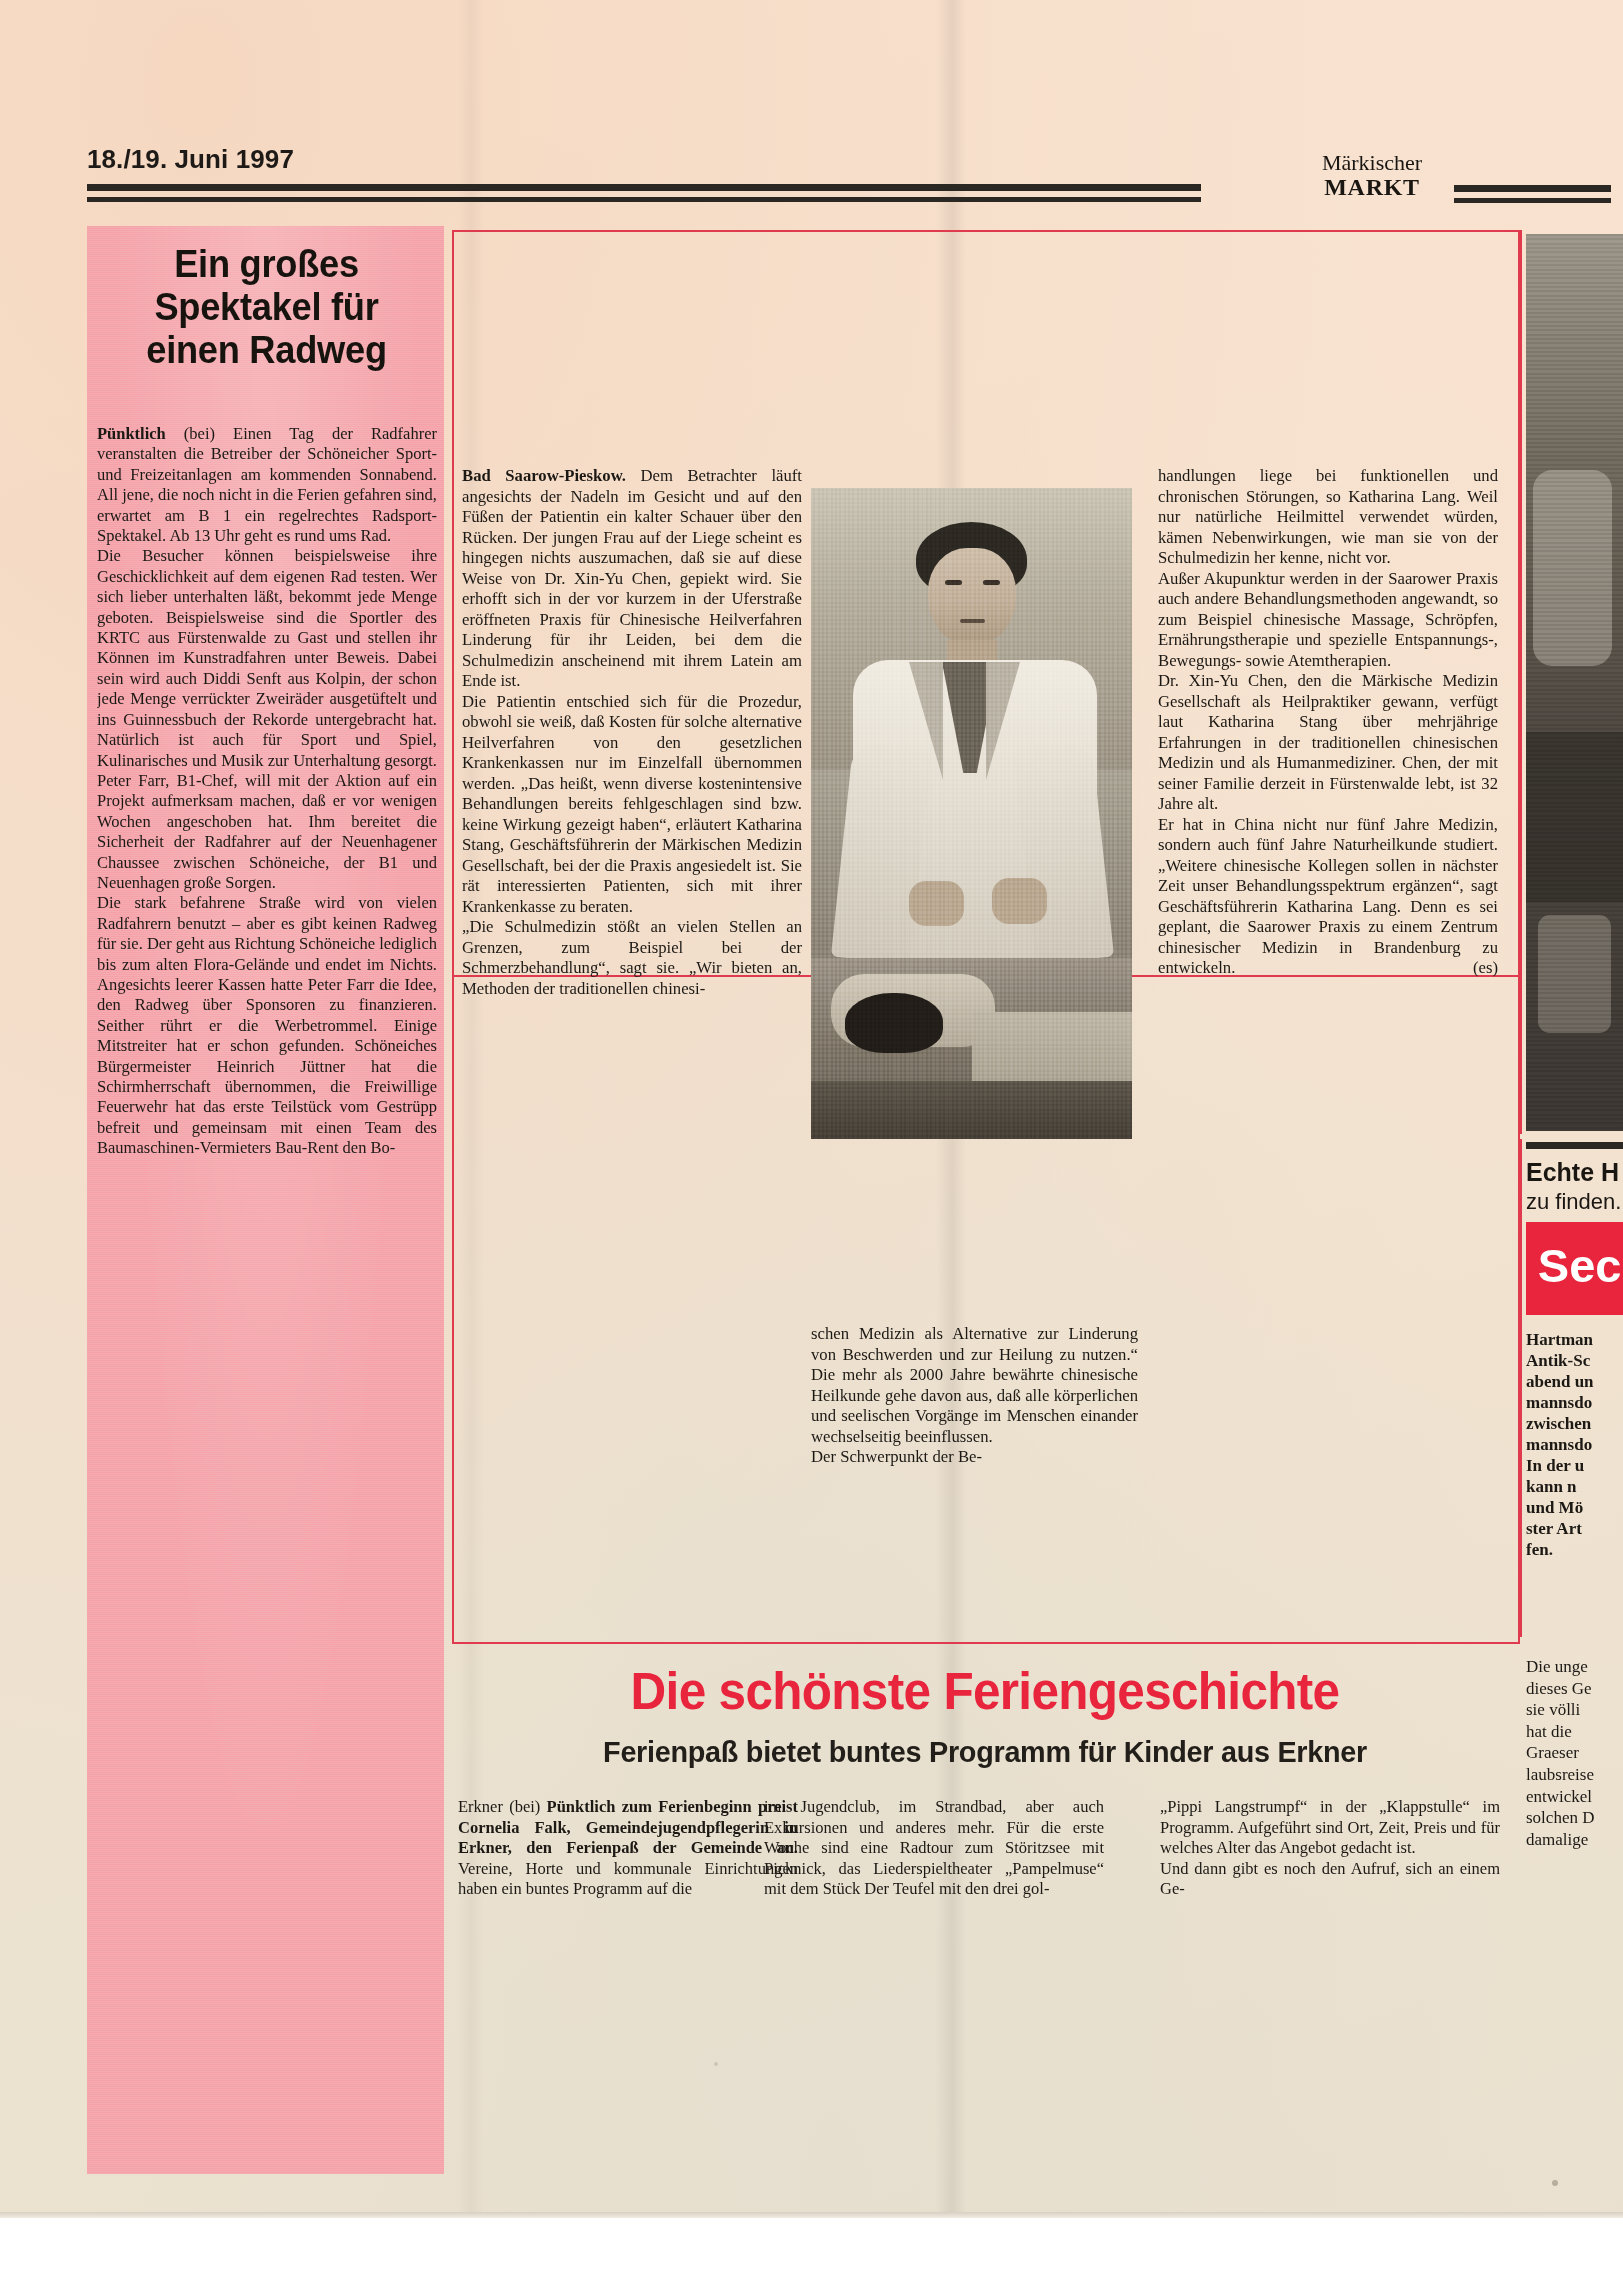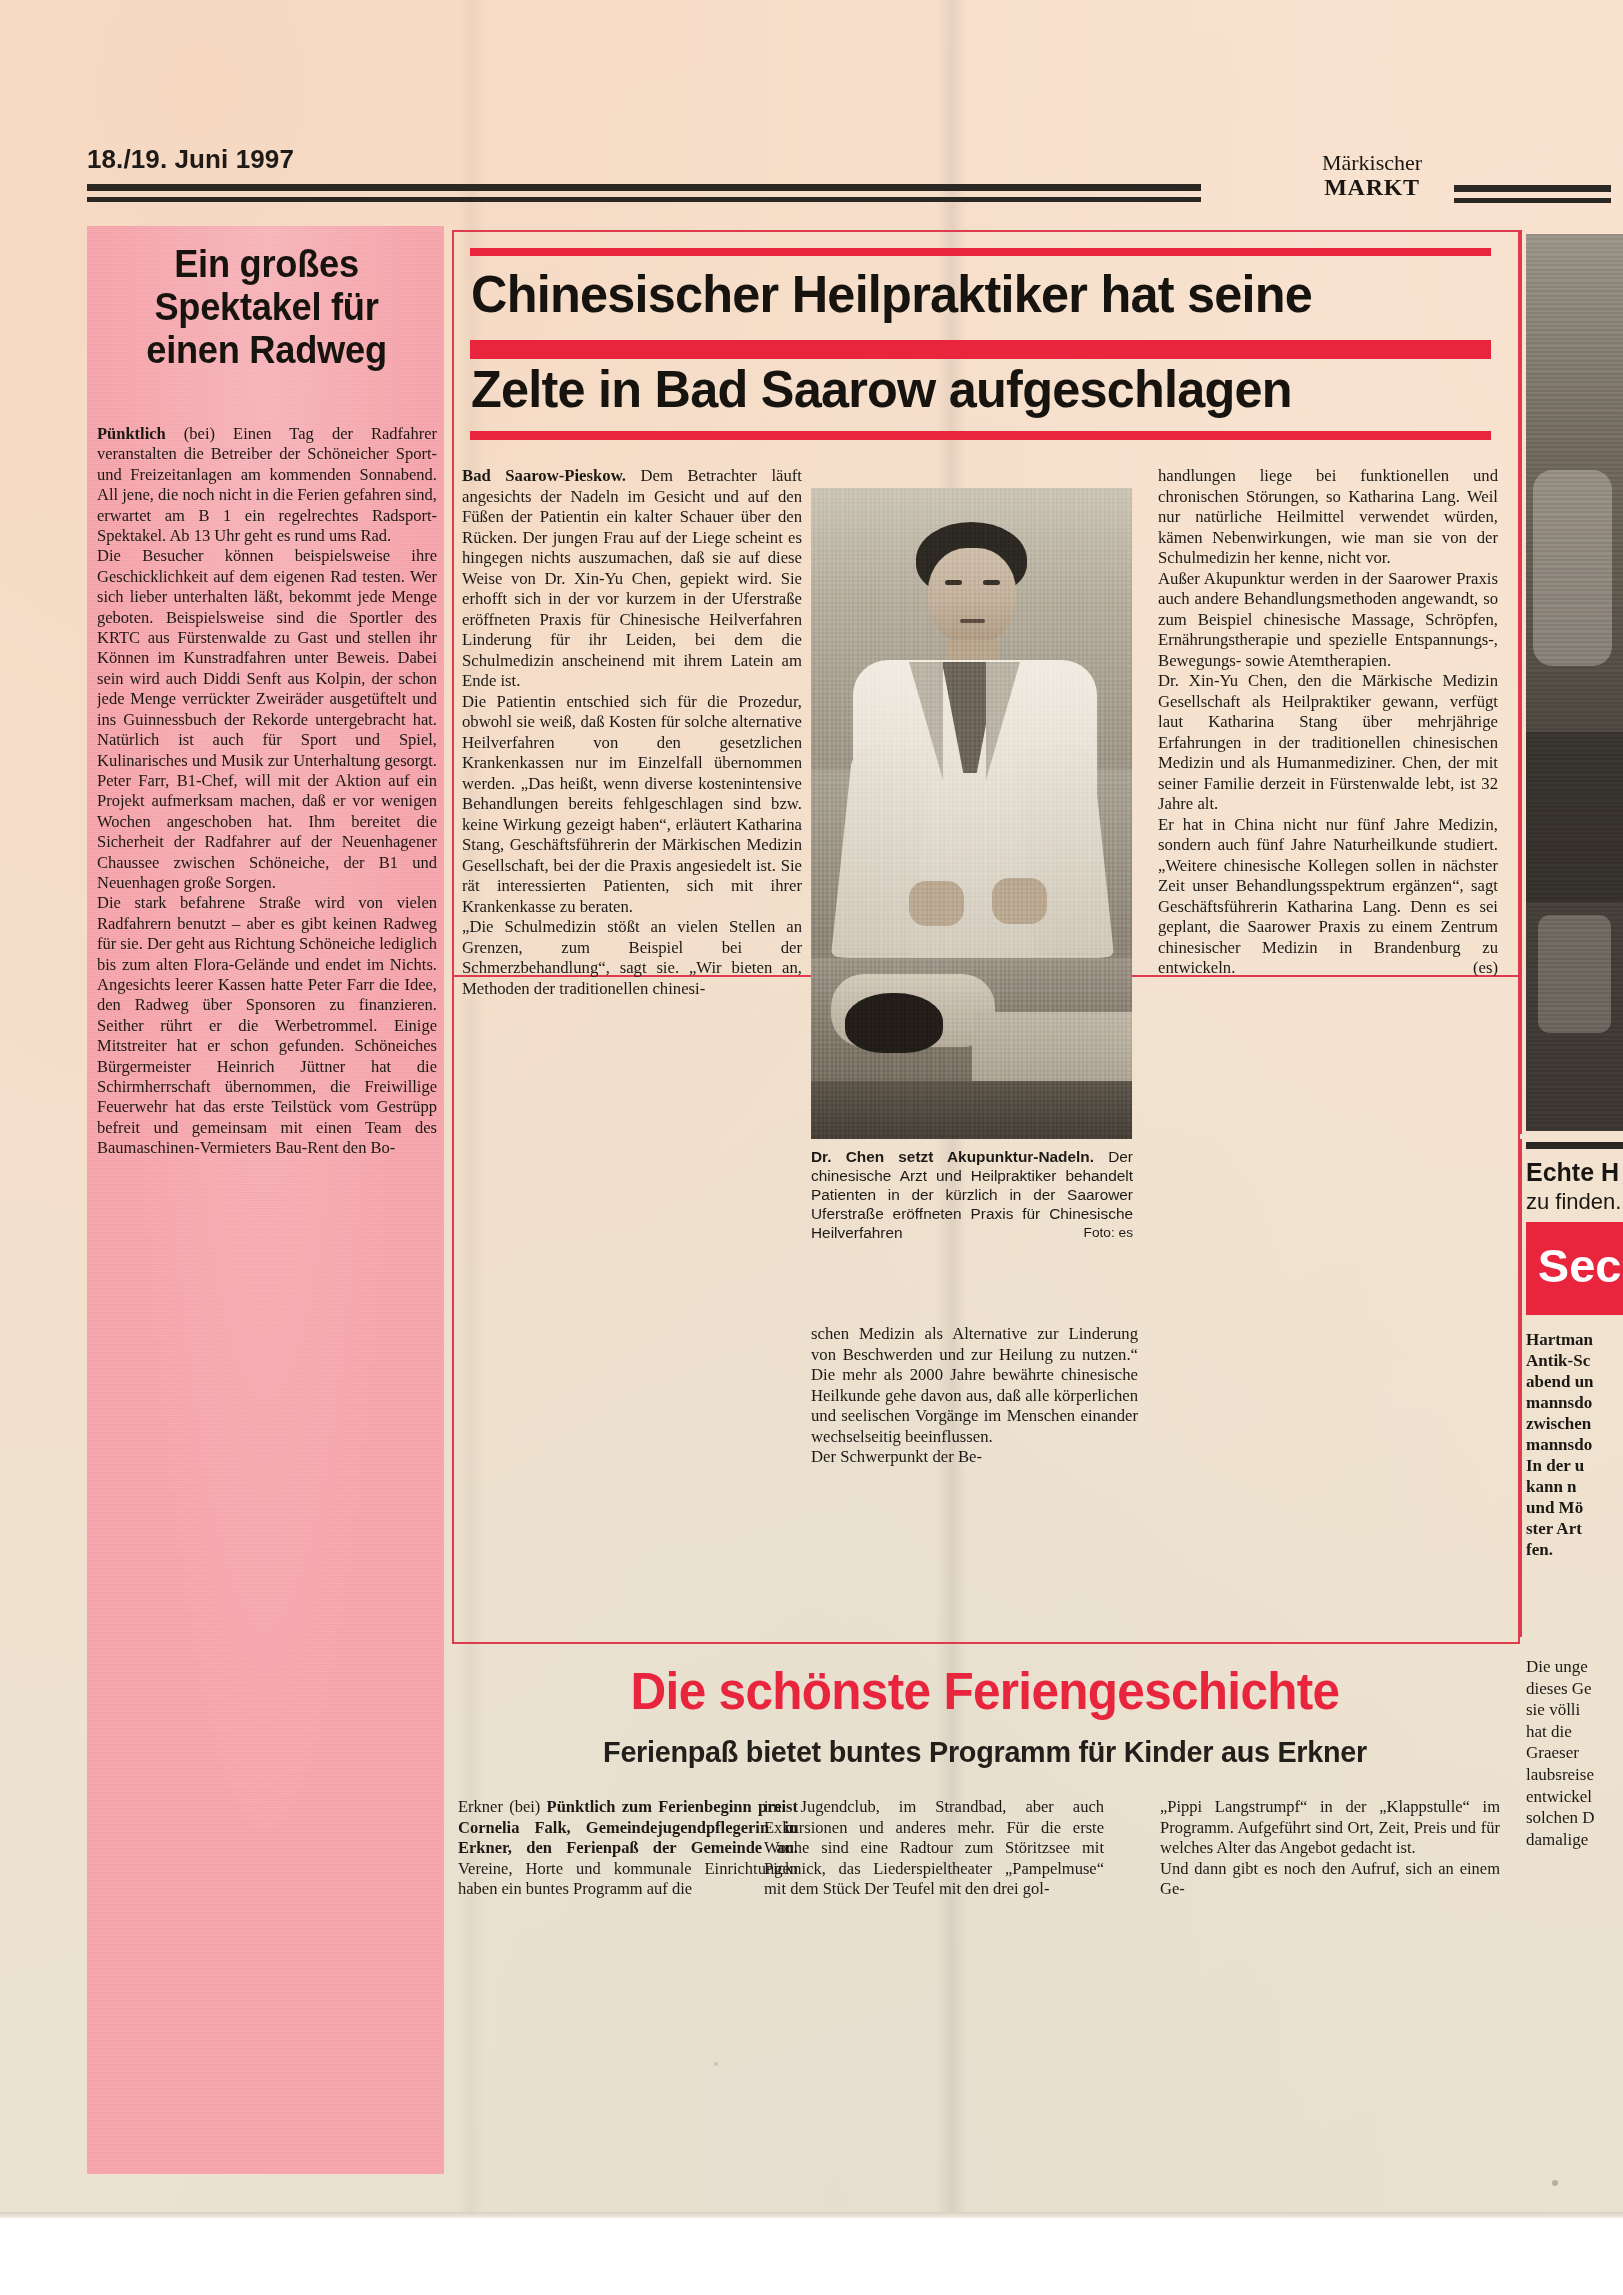--- a/index.html
+++ b/index.html
@@ -327,27 +327,20 @@
   <div id="left-text">
     <div class="colbody">
       <b>Pünktlich</b>
       <span>(bei) Einen Tag der Radfahrer veranstalten die Betreiber der Schöneicher Sport- und Freizeitanlagen am kommenden Sonnabend. All jene, die noch nicht in die Ferien gefahren sind, erwartet am B 1 ein regelrechtes Radsport-Spektakel. Ab 13 Uhr geht es rund ums Rad.<br>Die Besucher können beispielsweise ihre Geschicklichkeit auf dem eigenen Rad testen. Wer sich lieber unterhalten läßt, bekommt jede Menge geboten. Beispielsweise sind die Sportler des KRTC aus Fürstenwalde zu Gast und stellen ihr Können im Kunstradfahren unter Beweis. Dabei sein wird auch Diddi Senft aus Kolpin, der schon jede Menge verrückter Zweiräder ausgetüftelt und ins Guinnessbuch der Rekorde untergebracht hat. Natürlich ist auch für Sport und Spiel, Kulinarisches und Musik zur Unterhaltung gesorgt. Peter Farr, B1-Chef, will mit der Aktion auf ein Projekt aufmerksam machen, daß er vor wenigen Wochen angeschoben hat. Ihm bereitet die Sicherheit der Radfahrer auf der Neuenhagener Chaussee zwischen Schöneiche, der B1 und Neuenhagen große Sorgen.<br>Die stark befahrene Straße wird von vielen Radfahrern benutzt – aber es gibt keinen Radweg für sie. Der geht aus Richtung Schöneiche lediglich bis zum alten Flora-Gelände und endet im Nichts. Angesichts leerer Kassen hatte Peter Farr die Idee, den Radweg über Sponsoren zu finanzieren. Seither rührt er die Werbetrommel. Einige Mitstreiter hat er schon gefunden. Schöneiches Bürgermeister Heinrich Jüttner hat die Schirmherrschaft übernommen, die Freiwillige Feuerwehr hat das erste Teilstück vom Gestrüpp befreit und gemeinsam mit einen Team des Baumaschinen-Vermieters Bau-Rent den Bo-</span>
     </div>
   </div>
 
   <div id="main-box-lower"></div>
   <div id="main-box"></div>
 
-  <div id="headline-wrap">
-    <div class="hl-bar" id="hlbar1"></div>
-    <div class="hl-line" id="hl1">Chinesischer Heilpraktiker hat seine</div>
-    <div class="hl-bar" id="hlbar2"></div>
-    <div class="hl-line" id="hl2">Zelte in Bad Saarow aufgeschlagen</div>
-    <div class="hl-bar" id="hlbar3"></div>
-  </div>
 
   <div id="mcol1">
     <div class="colbody">
       <b>Bad Saarow-Pieskow.</b>
       <span>Dem Betrachter läuft angesichts der Nadeln im Gesicht und auf den Füßen der Patientin ein kalter Schauer über den Rücken. Der jungen Frau auf der Liege scheint es hingegen nichts auszumachen, daß sie auf diese Weise von Dr. Xin-Yu Chen, gepiekt wird. Sie erhofft sich in der vor kurzem in der Uferstraße eröffneten Praxis für Chinesische Heilverfahren Linderung für ihr Leiden, bei dem die Schulmedizin anscheinend mit ihrem Latein am Ende ist.<br>Die Patientin entschied sich für die Prozedur, obwohl sie weiß, daß Kosten für solche alternative Heilverfahren von den gesetzlichen Krankenkassen nur im Einzelfall übernommen werden. „Das heißt, wenn diverse kostenintensive Behandlungen bereits fehlgeschlagen sind bzw. keine Wirkung gezeigt haben“, erläutert Katharina Stang, Geschäftsführerin der Märkischen Medizin Gesellschaft, bei der die Praxis angesiedelt ist. Sie rät interessierten Patienten, sich mit ihrer Krankenkasse zu beraten.<br>„Die Schulmedizin stößt an vielen Stellen an Grenzen, zum Beispiel bei der Schmerzbehandlung“, sagt sie. „Wir bieten an, Methoden der traditionellen chinesi-</span>
     </div>
   </div>
 
   <div id="photo">
     <div class="ph" id="ph-bg"></div>
@@ -367,25 +360,20 @@
     <div class="ph" id="ph-handL"></div>
     <div class="ph" id="ph-handR"></div>
     <div class="ph" id="ph-patient"></div>
     <div class="ph" id="ph-pillow"></div>
     <div class="ph" id="ph-hair"></div>
     <div class="ph" id="ph-sheet"></div>
     <div class="ph" id="ph-table"></div>
     <div id="ph-grain"></div>
   </div>
 
-  <div id="caption">
-    <b>Dr. Chen setzt Akupunktur-Nadeln.</b>
-    <span>Der chinesische Arzt und Heilpraktiker behandelt Patienten in der kürzlich in der Saarower Uferstraße eröffneten Praxis für Chinesische Heilverfahren</span>
-    <span class="credit">Foto: es</span>
-  </div>
 
   <div id="mcol2">
     <div class="colbody">
       <span>schen Medizin als Alternative zur Linderung von Beschwerden und zur Heilung zu nutzen.“ Die mehr als 2000 Jahre bewährte chinesische Heilkunde gehe davon aus, daß alle körperlichen und seelischen Vorgänge im Menschen einander wechselseitig beeinflussen.<br>Der Schwerpunkt der Be-</span>
     </div>
   </div>
 
   <div id="mcol3">
     <div class="colbody">
       <span>handlungen liege bei funktionellen und chronischen Störungen, so Katharina Lang. Weil nur natürliche Heilmittel verwendet würden, kämen Nebenwirkungen, wie man sie von der Schulmedizin her kenne, nicht vor.<br>Außer Akupunktur werden in der Saarower Praxis auch andere Behandlungsmethoden angewandt, so zum Beispiel chinesische Massage, Schröpfen, Ernährungstherapie und spezielle Entspannungs-, Bewegungs- sowie Atemtherapien.<br>Dr. Xin-Yu Chen, den die Märkische Medizin Gesellschaft als Heilpraktiker gewann, verfügt laut Katharina Stang über mehrjährige Erfahrungen in der traditionellen chinesischen Medizin und als Humanmediziner. Chen, der mit seiner Familie derzeit in Fürstenwalde lebt, ist 32 Jahre alt.<br>Er hat in China nicht nur fünf Jahre Medizin, sondern auch fünf Jahre Naturheilkunde studiert. „Weitere chinesische Kollegen sollen in nächster Zeit unser Behandlungsspektrum ergänzen“, sagt Geschäftsführerin Katharina Lang. Denn es sei geplant, die Saarower Praxis zu einem Zentrum chinesischer Medizin in Brandenburg zu entwickeln.</span>

